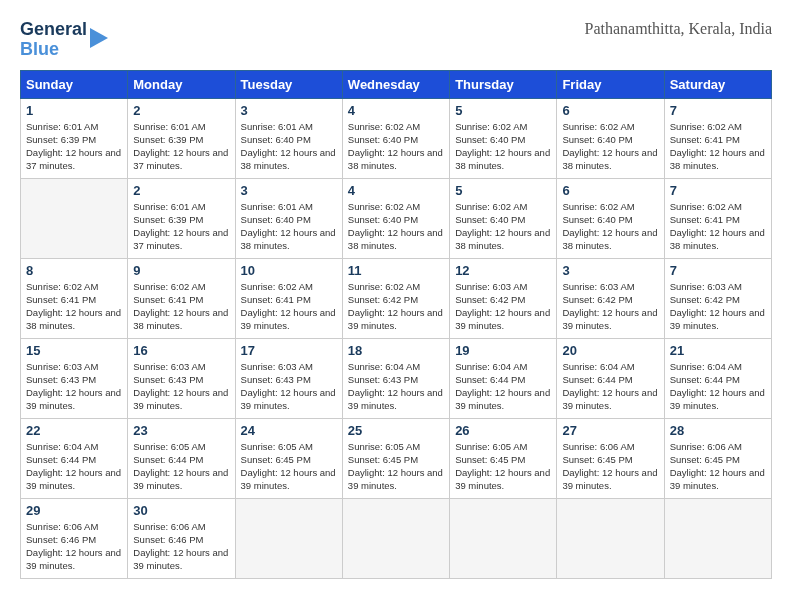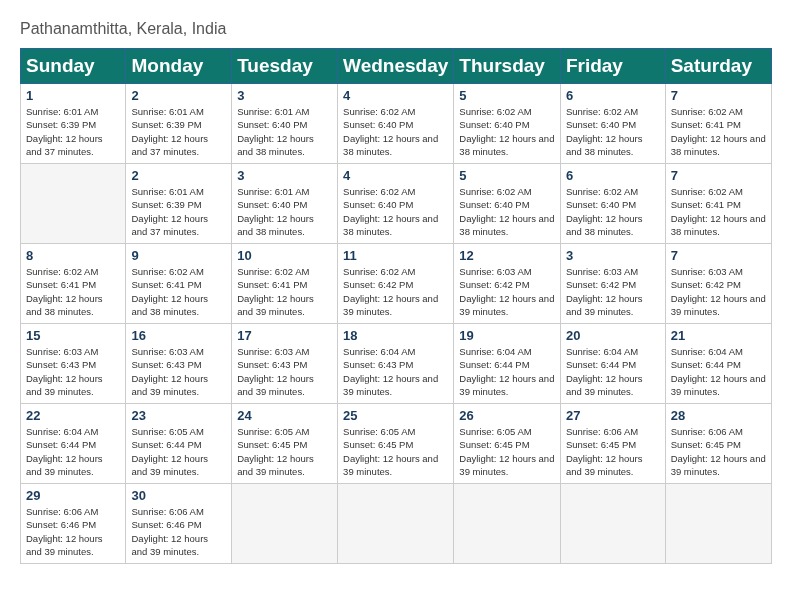--- a/index.html
+++ b/index.html
@@ -41,29 +41,30 @@
       text-align: right;
     }
     .month-title {
       font-size: 36px;
       font-weight: bold;
       color: #1a3a5c;
     }
     .location-title {
       font-size: 16px;
       color: #555;
+      font-family: Liberation Serif, serif;
     }
     .calendar {
       width: 100%;
       border-collapse: collapse;
     }
     .calendar th {
-      background: #0f766e;
+      background: #1d4ed8;
       color: #fff;
-      font-size: 19px;
+      font-size: 13px;
       font-weight: bold;
       padding: 6px 5px;
       text-align: left;
       border: 1px solid #2a6496;
     }
     .calendar td {
       border: 1px solid #ccc;
       vertical-align: top;
       padding: 4px 5px;
       font-size: 10px;
@@ -86,20 +87,29 @@
     .day-info {
       font-size: 9.5px;
       color: #333;
       line-height: 1.4;
     }
   </style>
 </head>
 <body>
 
 <div class="header">
+  <div class="logo">
+    <div style="display:flex;align-items:center;">
+      <div class="logo-text">
+        <span class="logo-general">General</span>
+        <span class="logo-blue">Blue</span>
+      </div>
+      <div class="logo-arrow"></div>
+    </div>
+  </div>
   <div class="title-block">
     <div class="location-title">Pathanamthitta, Kerala, India</div>
   </div>
 </div>
 
 <table class="calendar">
   <thead>
     <tr>
       <th>Sunday</th>
       <th>Monday</th>

